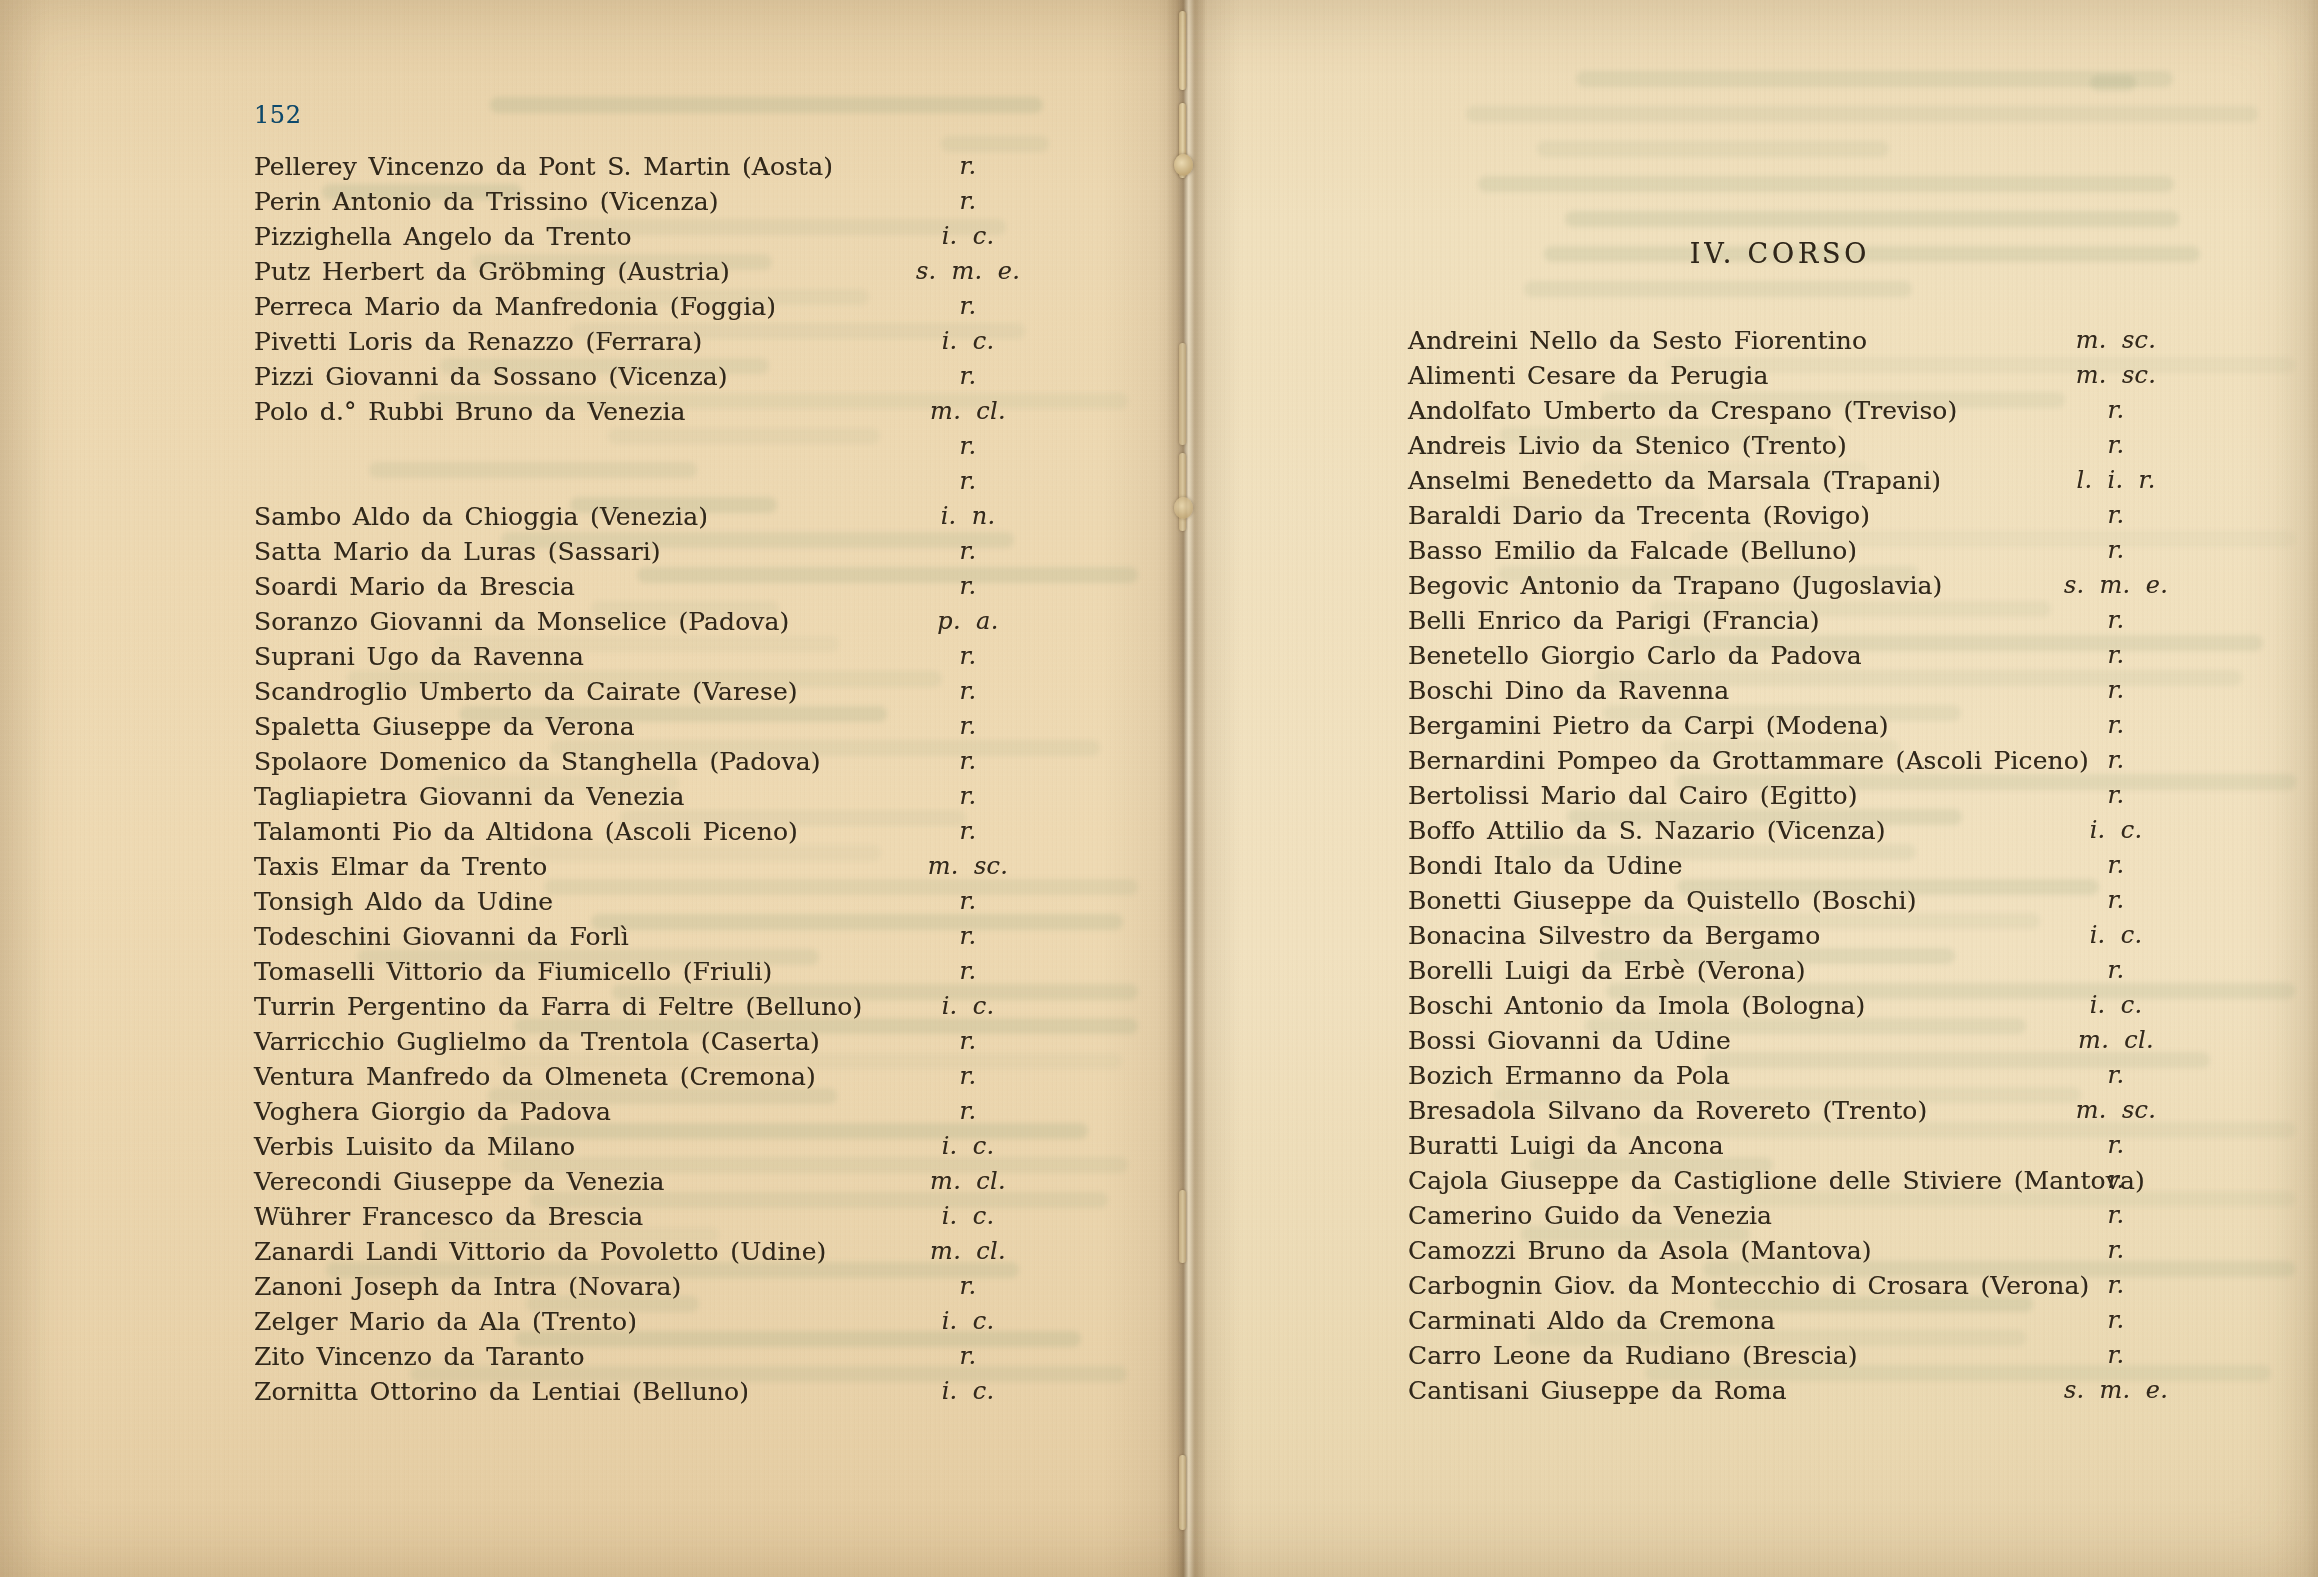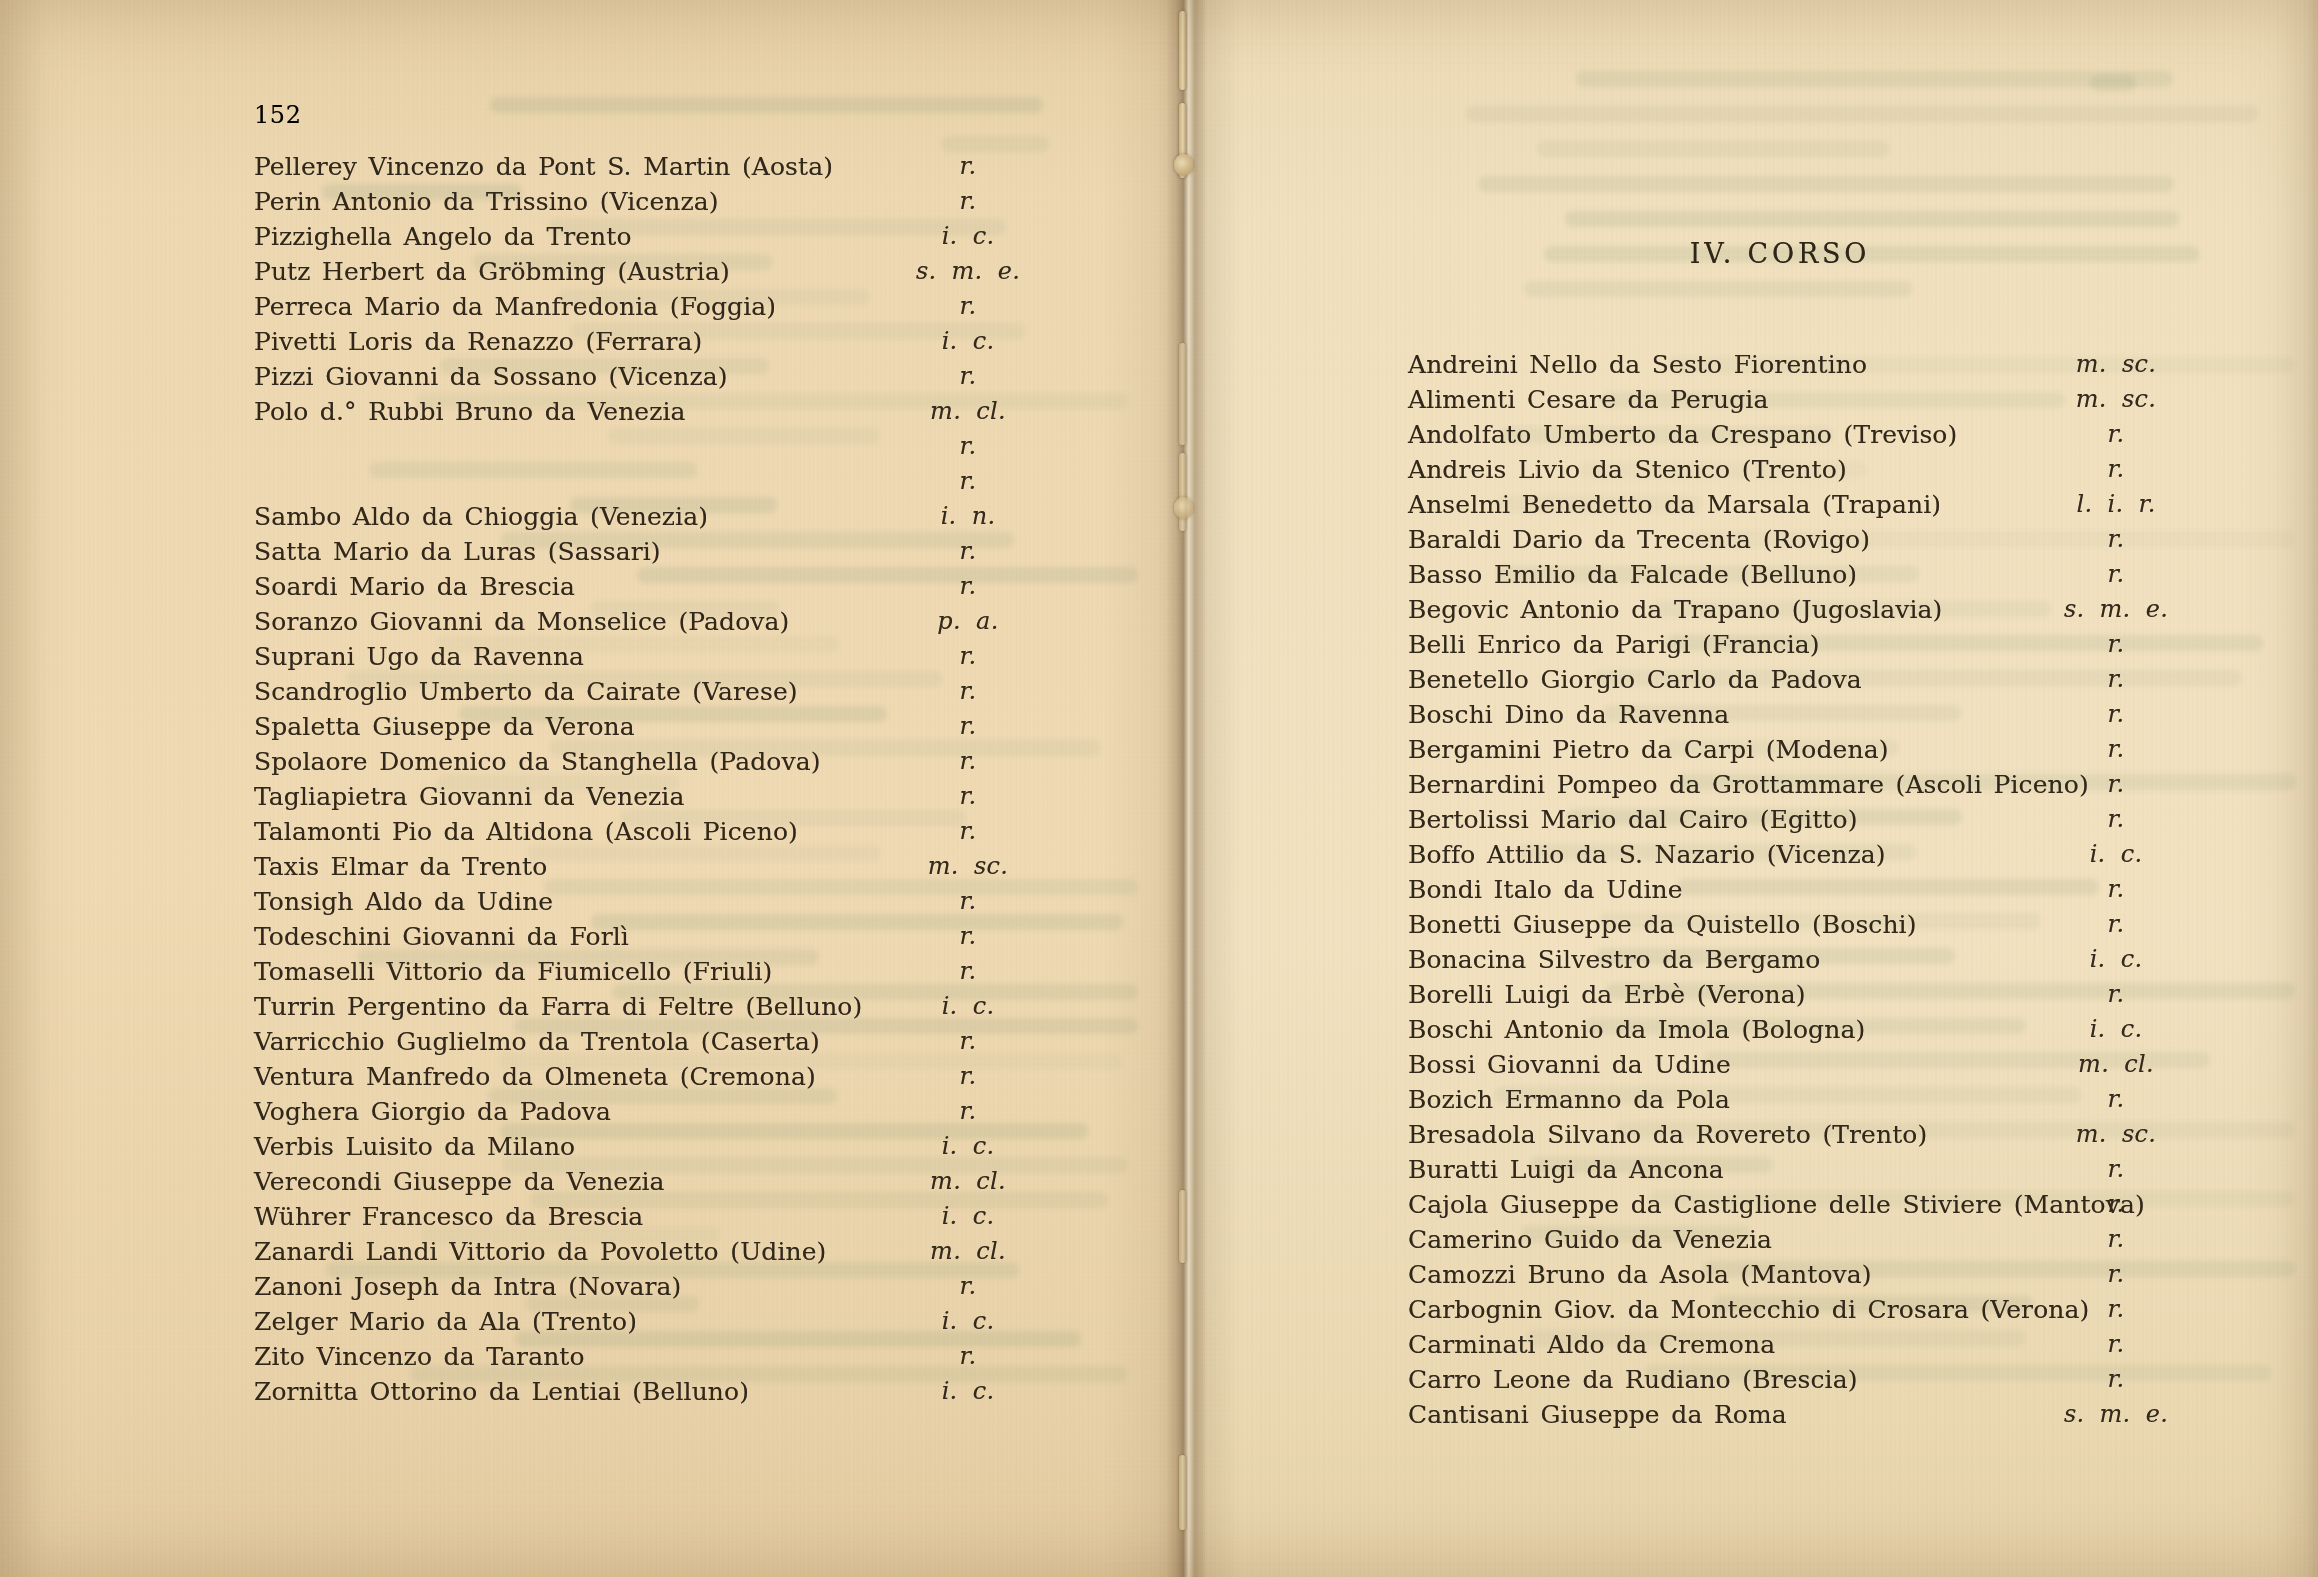--- a/index.html
+++ b/index.html
@@ -49,32 +49,32 @@
     box-shadow:0 0 2.5px rgba(80,55,28,.55);
   }
   .knot{
     position:absolute;left:7.6px;width:19px;height:21.6px;border-radius:50%;
     background:radial-gradient(circle at 40% 40%, #ead9b1, #c2a877 70%, rgba(140,110,70,.4));
     box-shadow:0 0 3.2px rgba(80,55,28,.5);
   }
   .page-number{
     position:absolute;left:254px;top:103px;
     font-size:24px;line-height:1;letter-spacing:0.6px;
-    color:#000000;text-shadow:0 0 0.6px rgba(47,38,26,.45);
+    color:#0c4a6e;text-shadow:0 0 0.6px rgba(47,38,26,.45);
     z-index:2;
   }
   .corso-heading{
     position:absolute;left:1780px;top:240px;transform:translateX(-50%);
     font-size:27px;line-height:1;letter-spacing:3.8px;white-space:nowrap;
     color:#2f261a;text-shadow:0 0 0.6px rgba(47,38,26,.5);
     z-index:2;
   }
   .list{position:absolute;z-index:2;}
   .list-left{left:254px;top:149px;width:877px;}
-  .list-right{left:1408px;top:323px;width:890px;margin-top:24px;}
+  .list-right{left:1408px;top:323px;width:890px;}
   .row{position:relative;height:35px;}
   .nm{
     position:absolute;left:0;top:0;line-height:35px;white-space:nowrap;
     font-size:25px;letter-spacing:0.1px;word-spacing:.14em;
     color:#31281b;text-shadow:0 0 0.6px rgba(49,40,27,.42);
   }
   .ab{
     position:absolute;top:0;transform:translateX(-50%);line-height:35px;white-space:nowrap;
     font-style:italic;font-size:24px;word-spacing:.30em;letter-spacing:0.3px;
     color:#33291c;text-shadow:0 0 0.6px rgba(49,40,27,.40);

